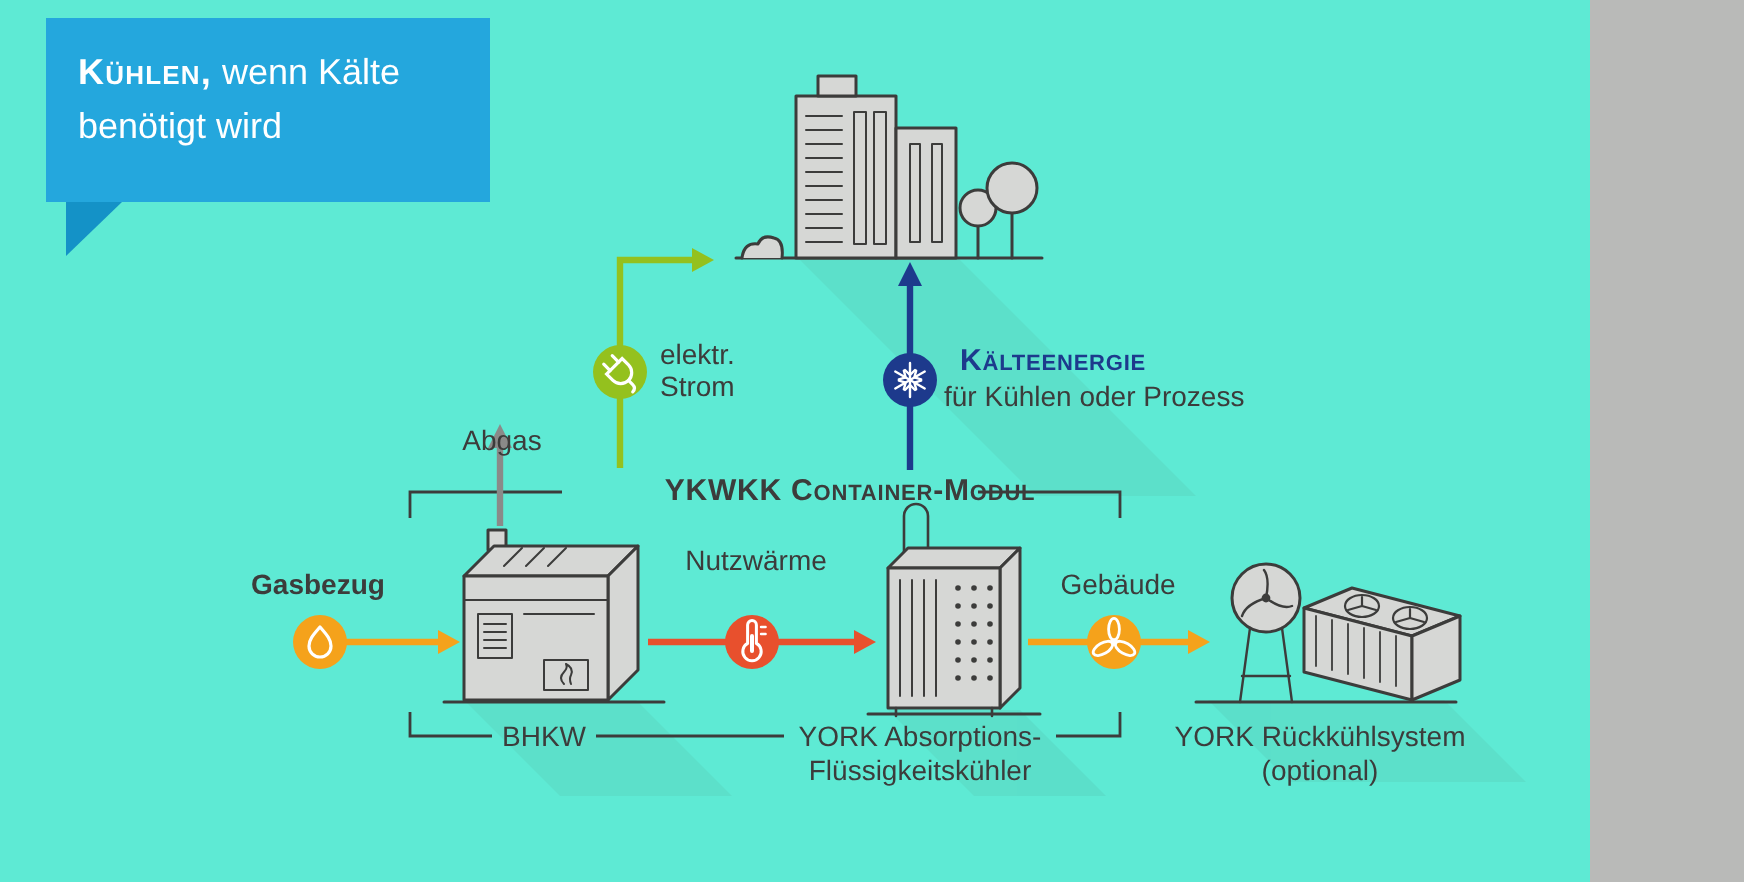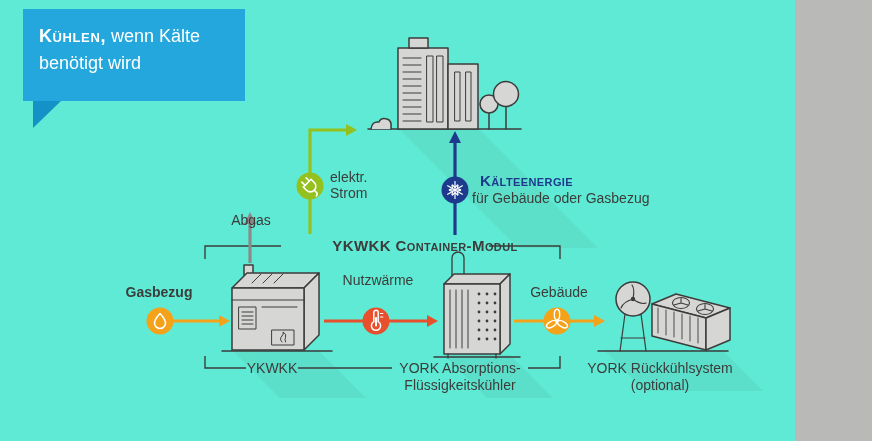--- a/index.html
+++ b/index.html
@@ -230,31 +230,31 @@
   <div class="banner-tail"></div>
 
   <div class="label centered" style="left:251px; top:212px;">Abgas</div>
 
   <div class="label two-line" style="left:330px; top:169px; line-height:16px;">
     <span>elektr.</span>
     <span>Strom</span>
   </div>
 
   <div class="label cooling-title" style="left:480px; top:172px;">Kälteenergie</div>
-  <div class="label" style="left:472px; top:190px;">für Gebäude oder Gasbezug</div>
+  <div class="label" style="left:472px; top:190px;">für Kühlen oder Prozess</div>
 
   <div class="label centered module-label" style="left:385px; top:237px;margin-left:40px;">YKWKK Container-Modul</div>
 
   <div class="label centered" style="left:159px; top:284px;font-weight:bold;">Gasbezug</div>
 
   <div class="label centered" style="left:378px; top:272px;">Nutzwärme</div>
 
   <div class="label centered" style="left:559px; top:284px;">Gebäude</div>
 
-  <div class="label centered" style="left:272px; top:360px;">YKWKK</div>
+  <div class="label centered" style="left:272px; top:360px;">BHKW</div>
 
   <div class="label centered two-line" style="left:460px; top:360px;">
     <span>YORK Absorptions-</span>
     <span>Flüssigkeitskühler</span>
   </div>
 
   <div class="label centered two-line" style="left:660px; top:360px;">
     <span>YORK Rückkühlsystem</span>
     <span>(optional)</span>
   </div>

